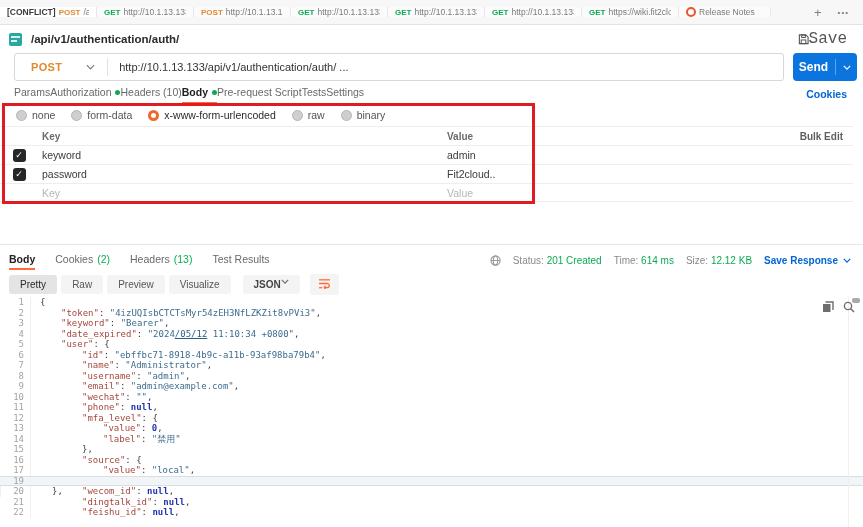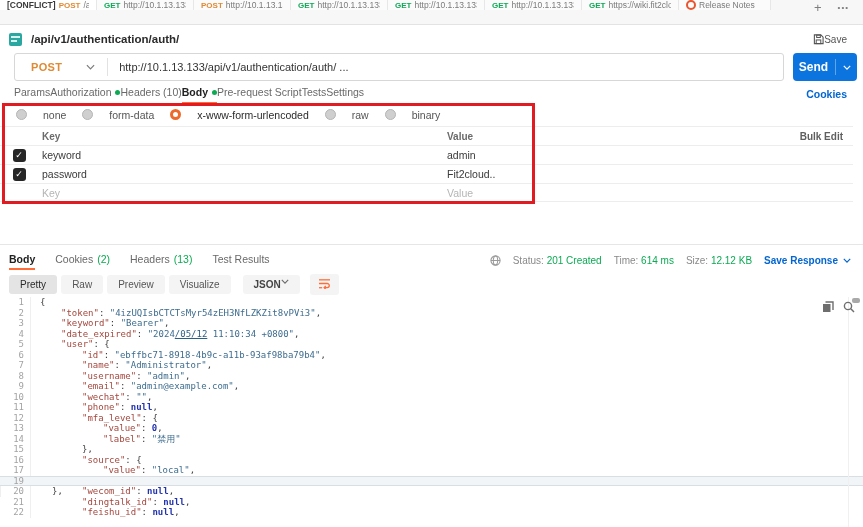--- a/index.html
+++ b/index.html
@@ -2,43 +2,43 @@
 <html><head>
 <meta charset="utf-8">
 <style>
   * { margin:0; padding:0; box-sizing:border-box; }
   html,body { background:#fff; }
   body { font-family:"Liberation Sans", sans-serif; color:#212121; }
   .app { position:relative; width:863px; height:527px; background:#fff; overflow:hidden; }
 
   
   .tabbar { position:absolute; left:0; top:0; width:863px; height:25px; background:#f7f7f7;
-            border-bottom:1px solid #e3e3e3; display:flex; align-items:flex-start; }
+            border-bottom:1px solid #e3e3e3; display:flex; align-items:center; }
   .tab { width:97px; flex:0 0 auto; display:flex; align-items:center; gap:3px; padding:0 7px;
          background:#fbfbfb; border-right:1px solid #e7e7e7; font-size:8.5px; overflow:hidden;
          white-space:nowrap; cursor:pointer; }
   .tab.active { background:#ffffff; }
   .tab .t-prefix { font-weight:bold; color:#3a3a3a; flex:0 0 auto; }
   .tab .t-method { font-weight:bold; font-size:8px; flex:0 0 auto; }
   .m-get { color:#0FA958; } .m-post { color:#E08A33; }
   .tab .t-label { color:#7a7a7a; overflow:hidden; text-overflow:clip; }
   .tab-release { width:92px; }
   .ring-icon { width:10px; height:10px; border:2.5px solid #E8552E; border-radius:50%; flex:0 0 auto; }
   .tab-actions { margin-left:auto; display:flex; align-items:center; gap:4px; padding-right:8px; }
   .tabbtn { color:#7d7d7d; font-size:13px; padding:0 6px; cursor:pointer; background:transparent; border:none; }
   .tabbtn.more { font-size:8px; letter-spacing:1px; }
 
   
   .req-header { position:absolute; left:0; top:28px; width:863px; height:22px; display:flex; align-items:center; }
   .req-icon { width:13px; height:13px; margin-left:9px; border-radius:2px; background:#2AA7A0; position:relative; flex:0 0 auto; }
   .req-icon:before { content:""; position:absolute; left:2px; top:3px; width:9px; height:2px; background:#d8f3ef; }
   .req-icon:after  { content:""; position:absolute; left:2px; top:7px; width:6px; height:2px; background:#d8f3ef; }
   .req-title { margin-left:9px; font-size:11.5px; font-weight:bold; color:#2b2b2b; }
-  .save-btn { margin-left:auto; margin-right:16px; display:flex; align-items:center; font-size:10px;
-              color:#555; background:transparent; border:none; cursor:pointer; font-family:Liberation Sans, sans-serif; }
+  .save-btn { margin-left:auto; margin-right:16px; display:flex; align-items:center; font-size:16px;
+              color:#555; background:transparent; border:none; cursor:pointer; font-family:Liberation Mono, monospace; }
 
   
   .url-row { position:absolute; left:0; top:52px; width:863px; height:30px; display:flex; align-items:center; }
   .url-box { margin-left:14px; width:770px; height:28px; border:1px solid #d7d7d7; border-radius:3px;
              display:flex; align-items:center; background:#fff; }
   .method-select { display:flex; align-items:center; gap:24px; padding:0 12px 0 16px; cursor:pointer; }
   .method-select .mtext { font-size:11px; font-weight:bold; color:#E08A33; letter-spacing:0.3px; }
   .url-divider { width:1px; height:18px; background:#e2e2e2; }
   .url-text { padding-left:11px; font-size:11px; color:#333; white-space:nowrap; overflow:hidden; flex:1; }
   .send-btn { margin-left:9px; width:64px; height:28px; background:#0B74DE; border:none; border-radius:4px;
@@ -51,21 +51,21 @@
               padding-left:14px; font-size:10.5px; color:#696969; }
   .rtab { display:flex; align-items:center; gap:4px; cursor:pointer; position:relative; padding-bottom:3px; }
   .rtab.active { color:#212121; font-weight:bold; }
   .rtab.active:after { content:""; position:absolute; left:0; right:0; bottom:-3px; height:2px; background:#FF6C37; }
   .gdot { width:5px; height:5px; border-radius:50%; background:#0CAA53; }
   .cookies-link { margin-left:auto; margin-right:16px; color:#0265D2; font-weight:bold; font-size:10.5px; cursor:pointer; }
 
   
   .body-modes { position:absolute; left:0; top:107px; width:600px; height:16px; display:flex; align-items:center;
                 gap:16px; padding-left:16px; font-size:10.5px; color:#555; }
-  .mode { display:flex; align-items:flex-start; gap:16px; cursor:pointer; }
+  .mode { display:flex; align-items:flex-end; gap:5px; cursor:pointer; }
   .radio { width:11px; height:11px; border-radius:50%; background:#cfcfcf; border:1px solid #b5b5b5; }
   .mode.sel .radio { background:#fff; border:3.5px solid #ED6A2C; }
   .mode.sel { color:#2b2b2b; }
 
   
   .kv-table { position:absolute; left:0; top:126px; width:853px; font-size:10.5px; }
   .kv-row { display:flex; align-items:center; height:19px; border-top:1px solid #ededed; }
   .kv-row:last-child { border-bottom:1px solid #ededed; }
   .kv-check-col { width:38px; display:flex; justify-content:center; flex:0 0 auto; }
   .kv-key { width:409px; flex:0 0 auto; padding-left:4px; color:#3a3a3a; }

